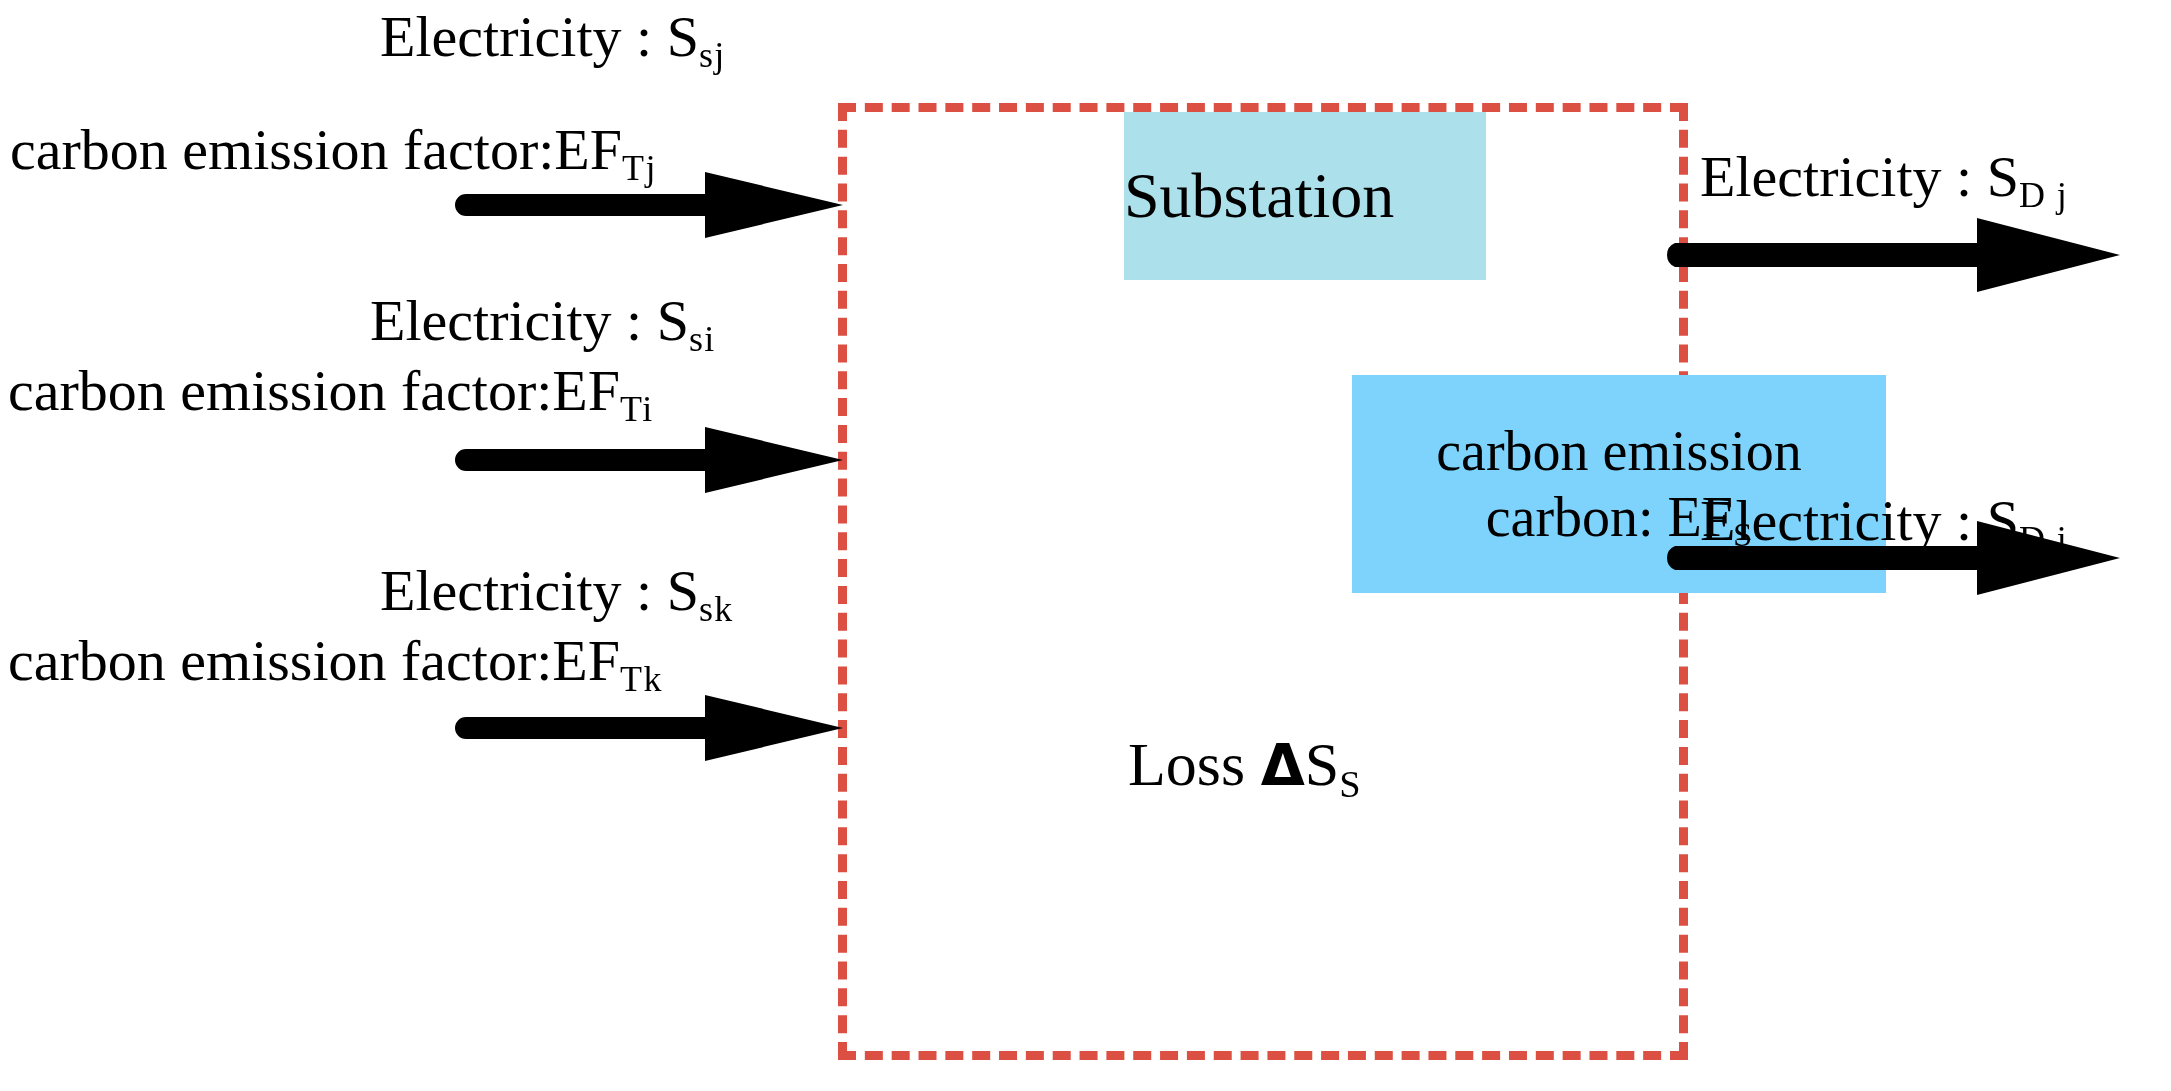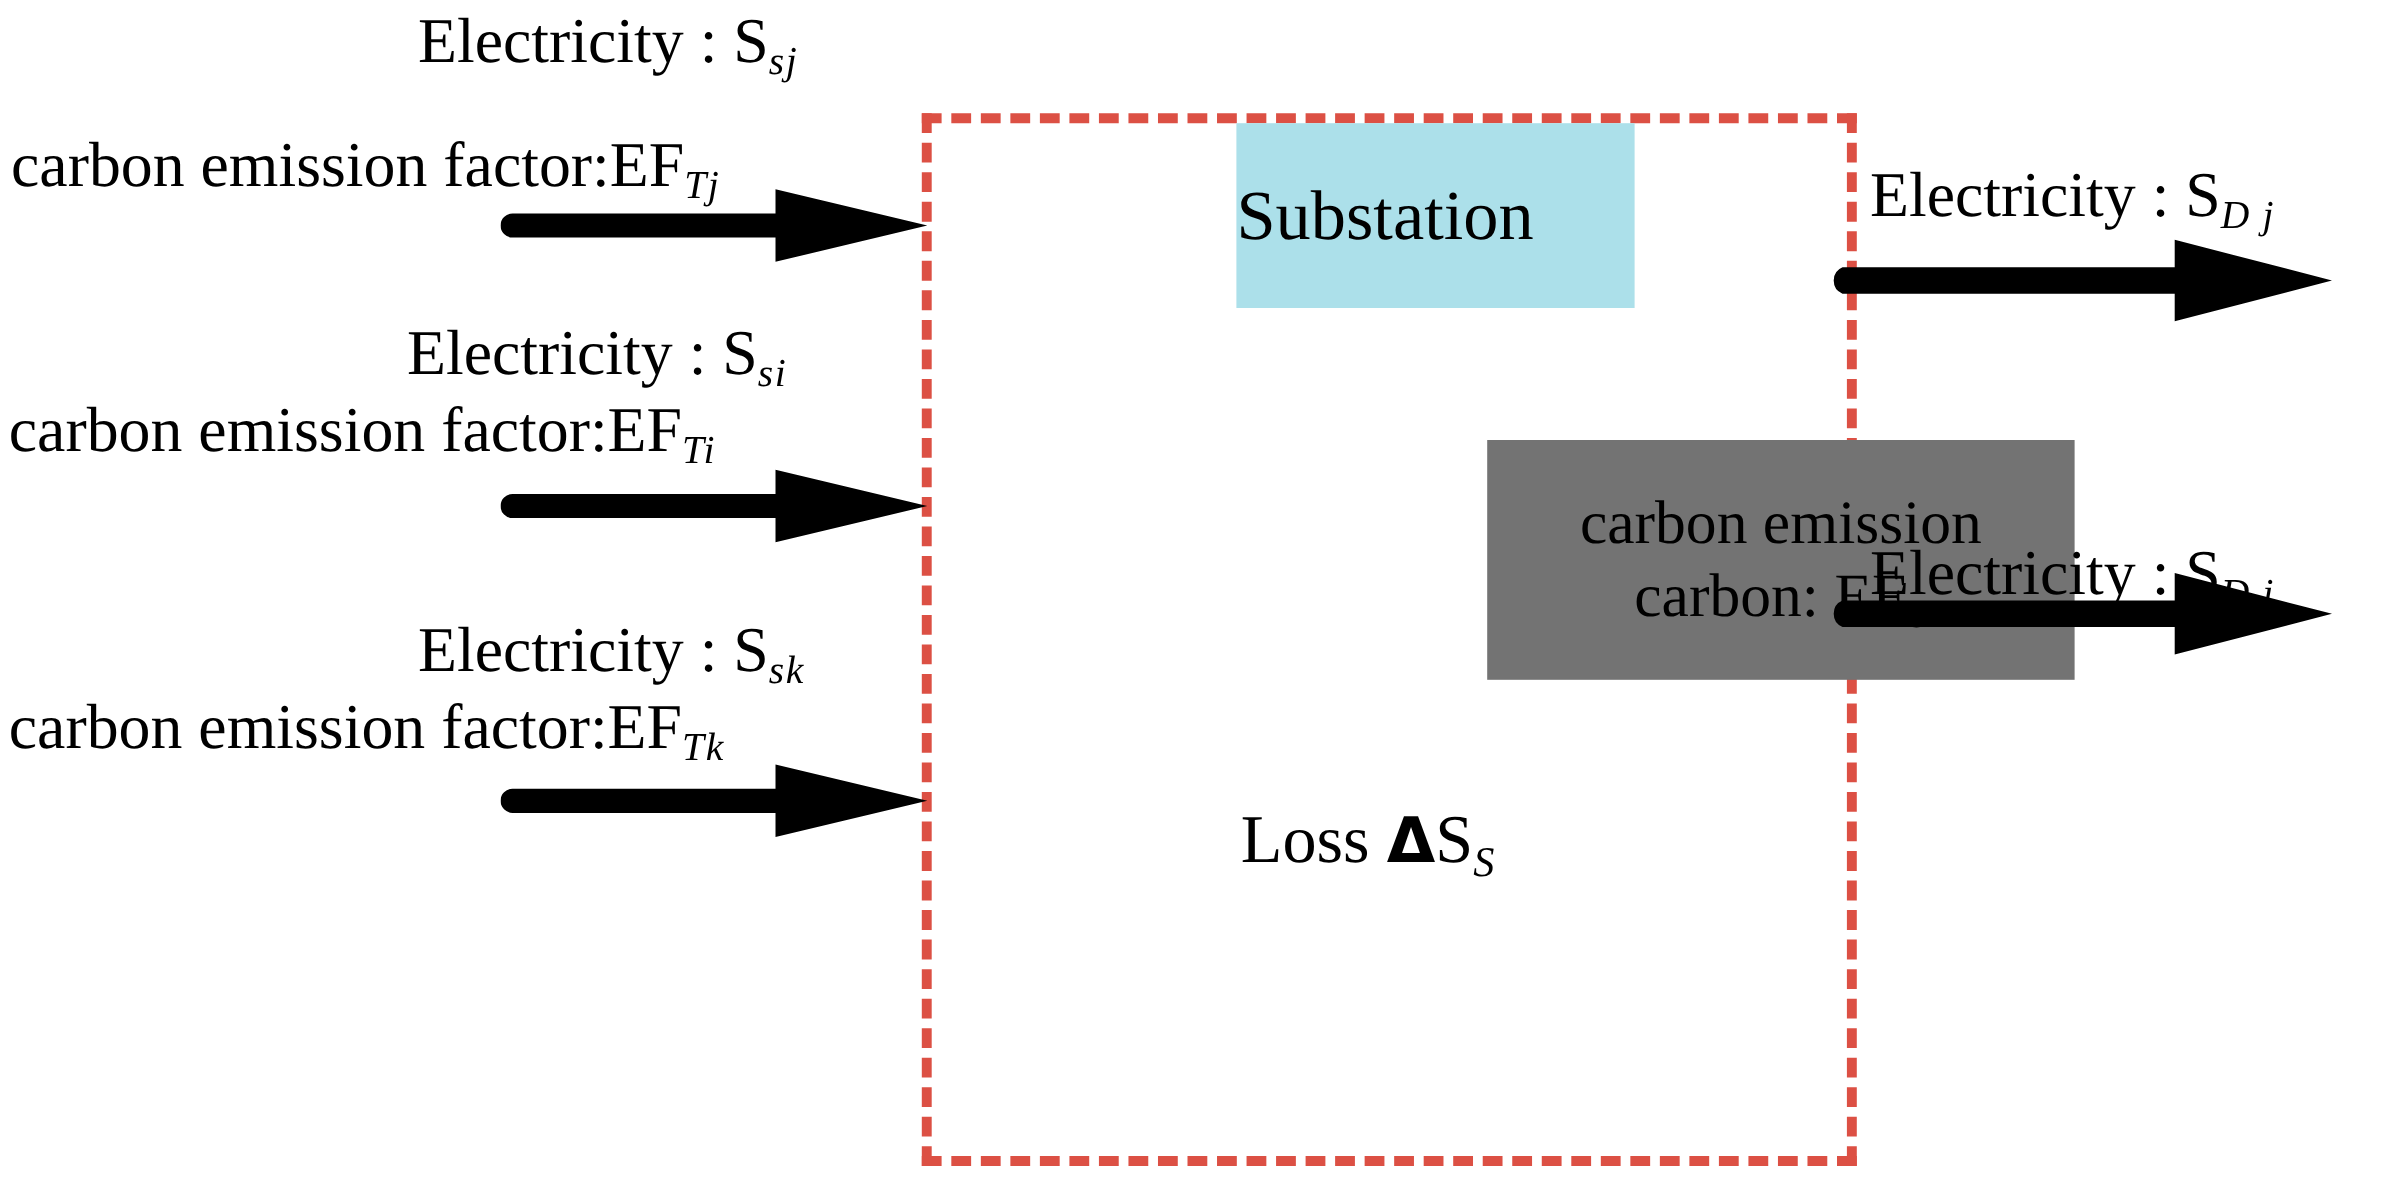--- a/index.html
+++ b/index.html
@@ -17,21 +17,20 @@
     font-size:58px;
     line-height:1;
     color:#000000;
   }
   .lbl .sub{
     font-size:0.62em;
     vertical-align:baseline;
     position:relative;
     top:0.30em;
     letter-spacing:0.04em;
-    font-style:italic;
   }
   .delta{
     font-family:"DejaVu Sans","Liberation Sans",sans-serif;
     font-weight:700;
     font-size:0.92em;
   }
 
   
   #boundary{
     position:absolute;
@@ -51,23 +50,23 @@
     font-family:"Liberation Serif","DejaVu Serif",serif;
     color:#000000;
   }
   #substation-box{
     left:1124px;top:112px;
     width:362px;height:168px;
     background:#ace0ea;
     font-size:64px;
   }
   #cef-box{
-    left:1352px;top:400px;
+    left:1352px;top:375px;
     width:534px;height:218px;
-    background:#737373;
+    background:#7dd3fc;
     font-size:56px;
     line-height:1.18;
   }
 
   
   .arrow{position:absolute;}
 </style>
 </head>
 <body>
 

